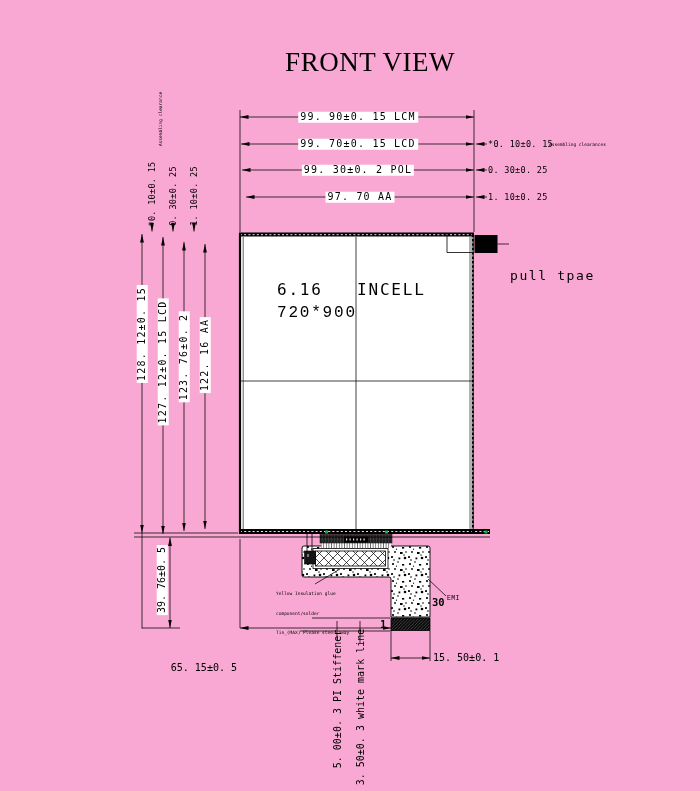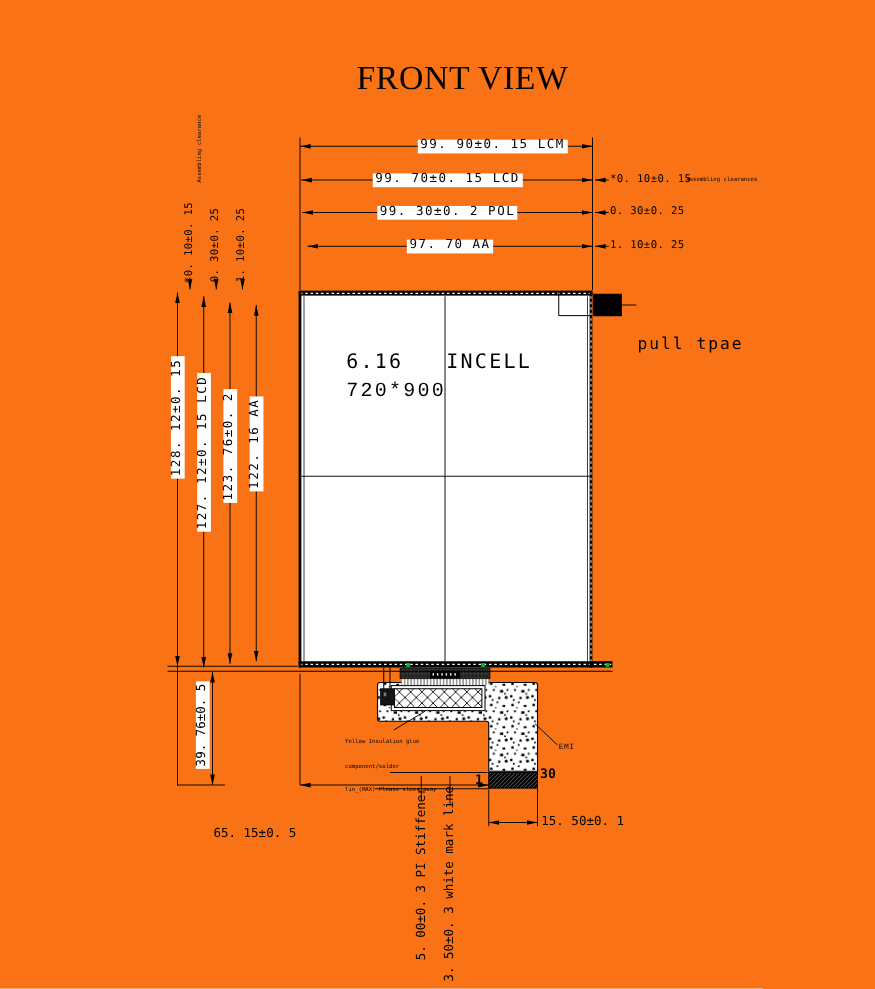--- a/index.html
+++ b/index.html
@@ -1,16 +1,16 @@
 <!DOCTYPE html>
 <html><head>
 <meta charset="utf-8">
 <style>
   html,body{margin:0;padding:0;background:#fff;}
-  #page{position:relative;width:700px;height:791px;background:#f97316;overflow:hidden;
+  #page{position:relative;width:700px;height:791px;background:#f9a8d4;overflow:hidden;
         font-family:"DejaVu Sans Mono",monospace;color:#000;}
   #draw{position:absolute;left:0;top:0;}
   .lab{position:absolute;white-space:pre;color:#000;line-height:1.05;
        font-family:"DejaVu Sans Mono",monospace;}
   .c  {transform:translate(-50%,-50%);}
   .cl {transform:translate(0,-50%);}
   .rot{transform:translate(-50%,-50%) rotate(-90deg);}
   .bgw{background:#fff;padding:0 2px;}
   .f10 {font-size:10px;letter-spacing:1.2px;}
   .f10n{font-size:10px;letter-spacing:0;}
@@ -155,21 +155,21 @@
       <line x1="337" y1="621" x2="337" y2="640"></line>
       <line x1="360" y1="621" x2="360" y2="643"></line>
 
       <line x1="428" y1="579" x2="446" y2="596"></line>
       <line x1="315" y1="584" x2="340" y2="569"></line>
     </g>
   </svg>
 
   <div class="lab title c" style="left:370px;top:62px;">FRONT VIEW</div>
 
-  <div class="lab f10 c bgw" style="left:358px;top:117px;margin-left:36px;">99. 90±0. 15 LCM</div>
+  <div class="lab f10 c bgw" style="left:358px;top:117px;">99. 90±0. 15 LCM</div>
   <div class="lab f10 c bgw" style="left:358px;top:144px;text-align:center;">99. 70±0. 15 LCD</div>
   <div class="lab f10 c bgw" style="left:358px;top:170px;text-align:center;">99. 30±0. 2 POL</div>
   <div class="lab f10 c bgw" style="left:360px;top:197px;">97. 70 AA</div>
 
   <div class="lab f85 cl" style="left:488px;top:143.5px;">*0. 10±0. 15</div>
   <div class="lab f45 cl" style="left:549px;top:144.5px;">Assembling clearances</div>
   <div class="lab f85 cl" style="left:488px;top:170px;">0. 30±0. 25</div>
   <div class="lab f85 cl" style="left:488px;top:197px;">1. 10±0. 25</div>
   <div class="lab f13 cl" style="left:510px;top:244px;margin-top:32px;">pull tpae</div>
 
@@ -183,21 +183,21 @@
   <div class="lab f10 rot bgw" style="left:184px;top:357px;">123. 76±0. 2</div>
   <div class="lab f10 rot bgw" style="left:205px;top:355px;">122. 16 AA</div>
 
   <div class="lab f12 cl" style="left:277px;top:290px;">6.16   INCELL</div>
   <div class="lab f12 cl" style="left:277px;top:313px;font-family:Liberation Mono, monospace;">720*900</div>
 
   <div class="lab f10n rot bgw" style="left:162px;top:580px;">39. 76±0. 5</div>
   <div class="lab f10n cr" style="right:463px;top:628px;transform:translate(0,-50%);margin-top:40px;">65. 15±0. 5</div>
   <div class="lab f10n cl" style="left:433px;top:658px;">15. 50±0. 1</div>
   <div class="lab fb cl" style="left:380px;top:624.5px;">1</div>
-  <div class="lab fb cl" style="left:432px;top:620px;">30</div>
+  <div class="lab fb cl" style="left:432px;top:603px;">30</div>
   <div class="lab f10n rot" style="left:338px;top:699px;">5. 00±0. 3 PI Stiffener</div>
   <div class="lab f10n rot" style="left:361px;top:707px;">3. 50±0. 3 white mark line</div>
 
   <div class="lab f65 cl" style="left:447px;top:599px;font-family:Liberation Mono, monospace;">EMI</div>
   <div class="lab f45 glue" style="left:276px;top:578px;">
     <div>Yellow Insulation glue</div>
     <div>component/solder</div>
     <div>Tin_(MAX) Please steer away</div>
   </div>
 

